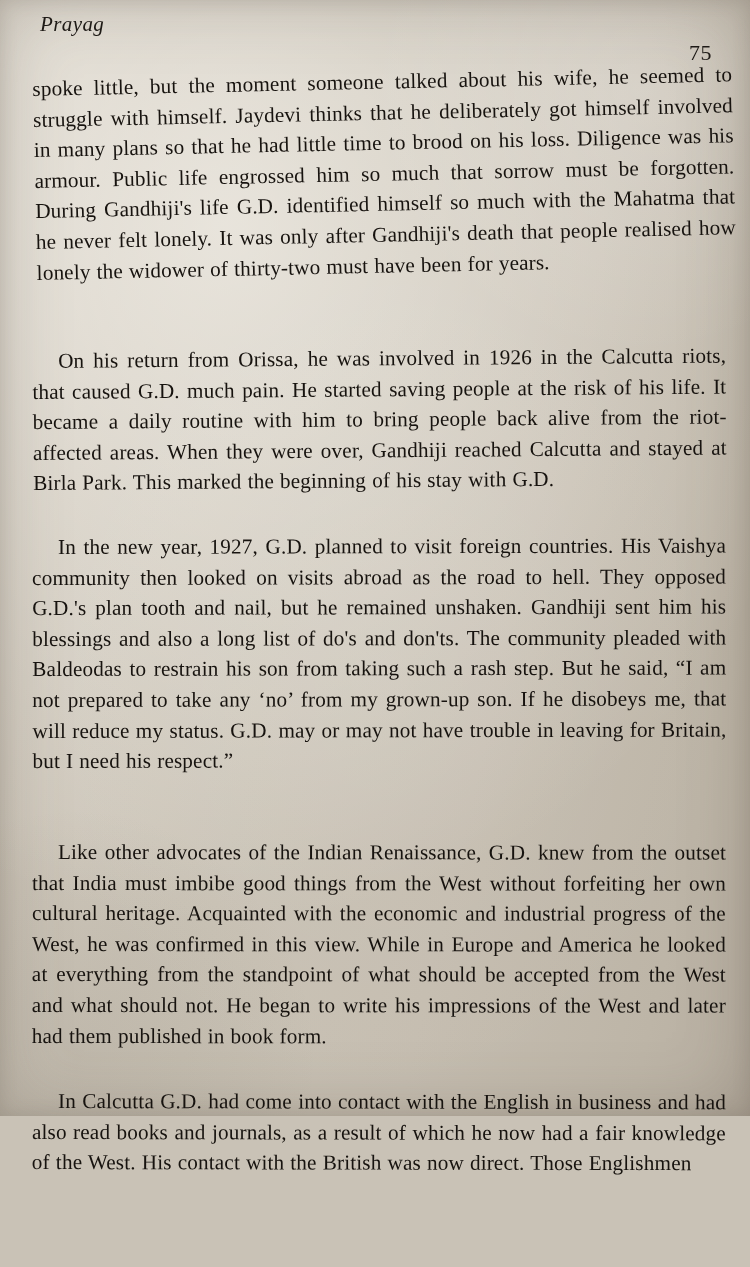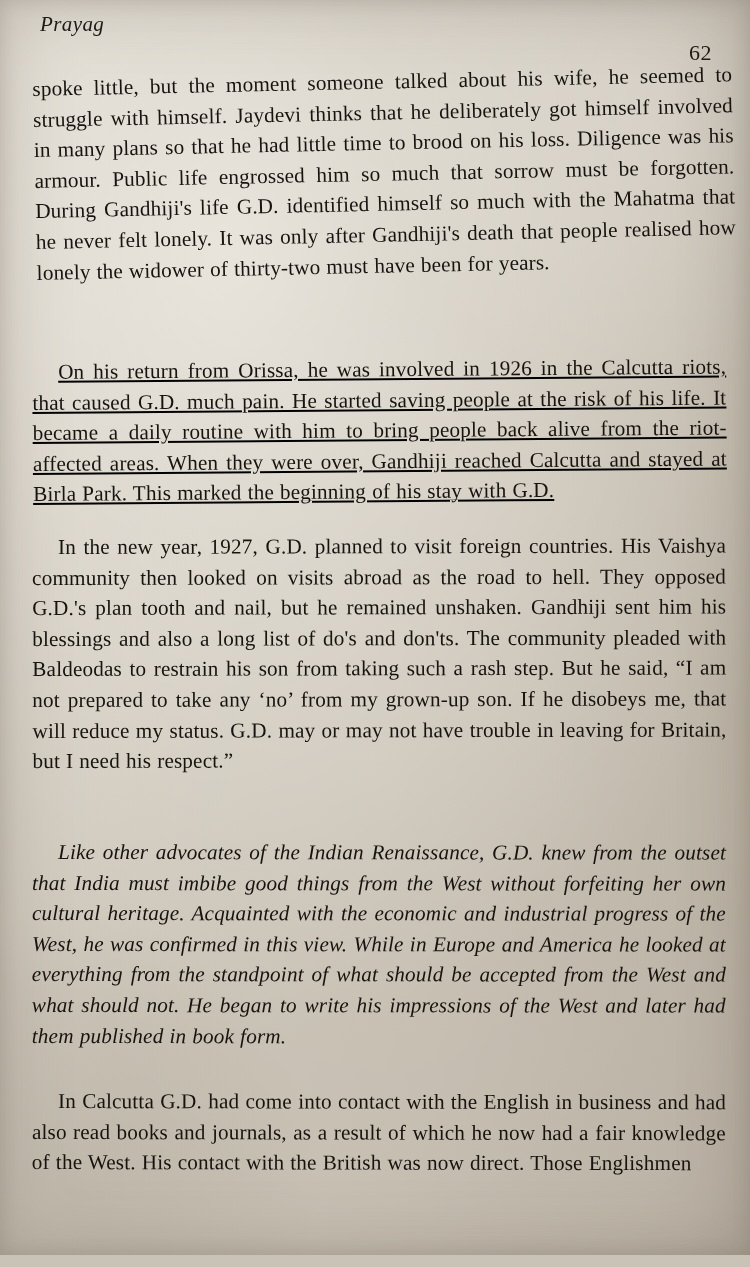--- a/index.html
+++ b/index.html
@@ -10,21 +10,21 @@
     width: 750px;
     height: 1267px;
     overflow: hidden;
     background: #c9c2b6;
     font-family: "Liberation Serif", serif;
   }
 
   #page {
     position: relative;
     width: 750px;
-    height: 1255px;
+    height: 1116px;
     background:
       radial-gradient(ellipse 120% 90% at 30% 20%, rgba(255,253,248,0.55), rgba(255,253,248,0) 70%),
       linear-gradient(103deg, #d7d1c6 0%, #cfc8bc 18%, #c9c2b5 42%, #c5bdb0 65%, #bdb5a7 88%, #b6ada0 100%);
   }
 
   
   #page::before {
     content: "";
     position: absolute;
     inset: 0;
@@ -112,41 +112,41 @@
     width: 694px;
   }
   .p4 {
     transform: rotate(0.1deg);
     transform-origin: 0 0;
     width: 694px;
   }
 
   .blk { position: absolute; left: 0; }
   .b0 { top: 0px; }
-  .b1 { top: 283px; text-decoration: underline; }
+  .b1 { top: 272px; }
   .b2 { top: 458px; }
   .b3 { top: 763px; }
   .b4 { top: 1012px; }
 
   
   .p0 { color: #121010; font-weight: 400; }
   .p1 { color: #181412; }
   .p2 { color: #1a1614; }
-  .p3 { color: #1d1917; font-style: italic; }
+  .p3 { color: #1d1917; }
   .p4 { color: #221d1a; }
 </style>
 </head>
 <body>
 
 <div id="page">
   <div class="content">
 
     <div class="running-head">Prayag</div>
 
-    <div class="folio">62</div>
+    <div class="folio">75</div>
 
     <div class="body-text">
 
       <div class="blk b0">
         <p class="para p0">spoke little, but the moment someone talked about his wife, he seemed to struggle with himself. Jaydevi thinks that he deliberately got himself involved in many plans so that he had little time to brood on his loss. Diligence was his armour. Public life engrossed him so much that sorrow must be forgotten. During Gandhiji's life G.D. identified himself so much with the Mahatma that he never felt lonely. It was only after Gandhiji's death that people realised how lonely the widower of thirty-two must have been for years.</p>
       </div>
 
       <div class="blk b1">
         <p class="para p1 indent">On his return from Orissa, he was involved in 1926 in the Calcutta riots, that caused G.D. much pain. He started saving people at the risk of his life. It became a daily routine with him to bring people back alive from the riot-affected areas. When they were over, Gandhiji reached Calcutta and stayed at Birla Park. This marked the beginning of his stay with G.D.</p>
       </div>

